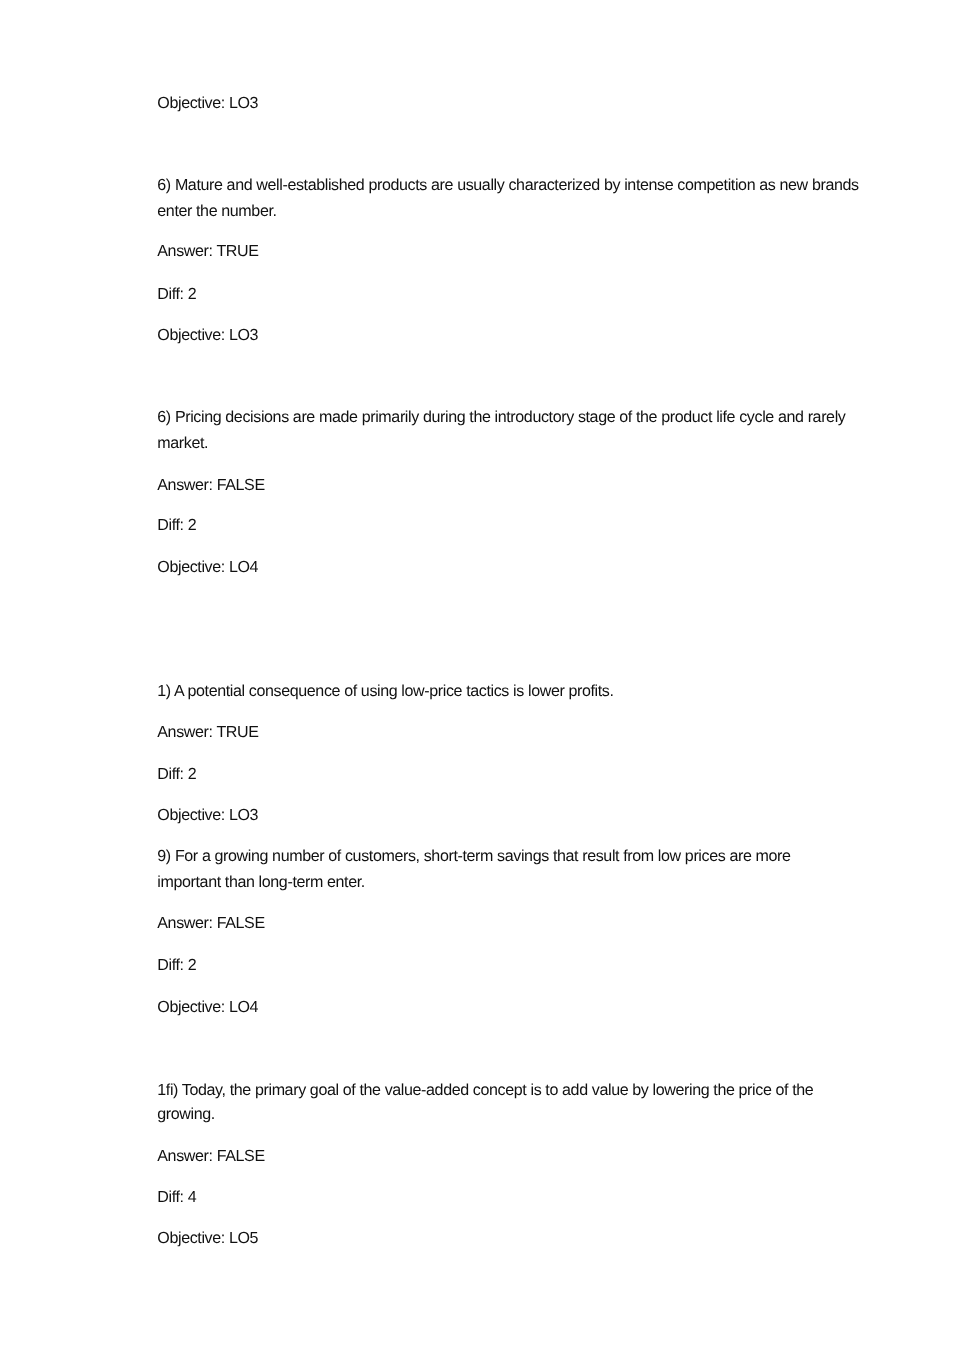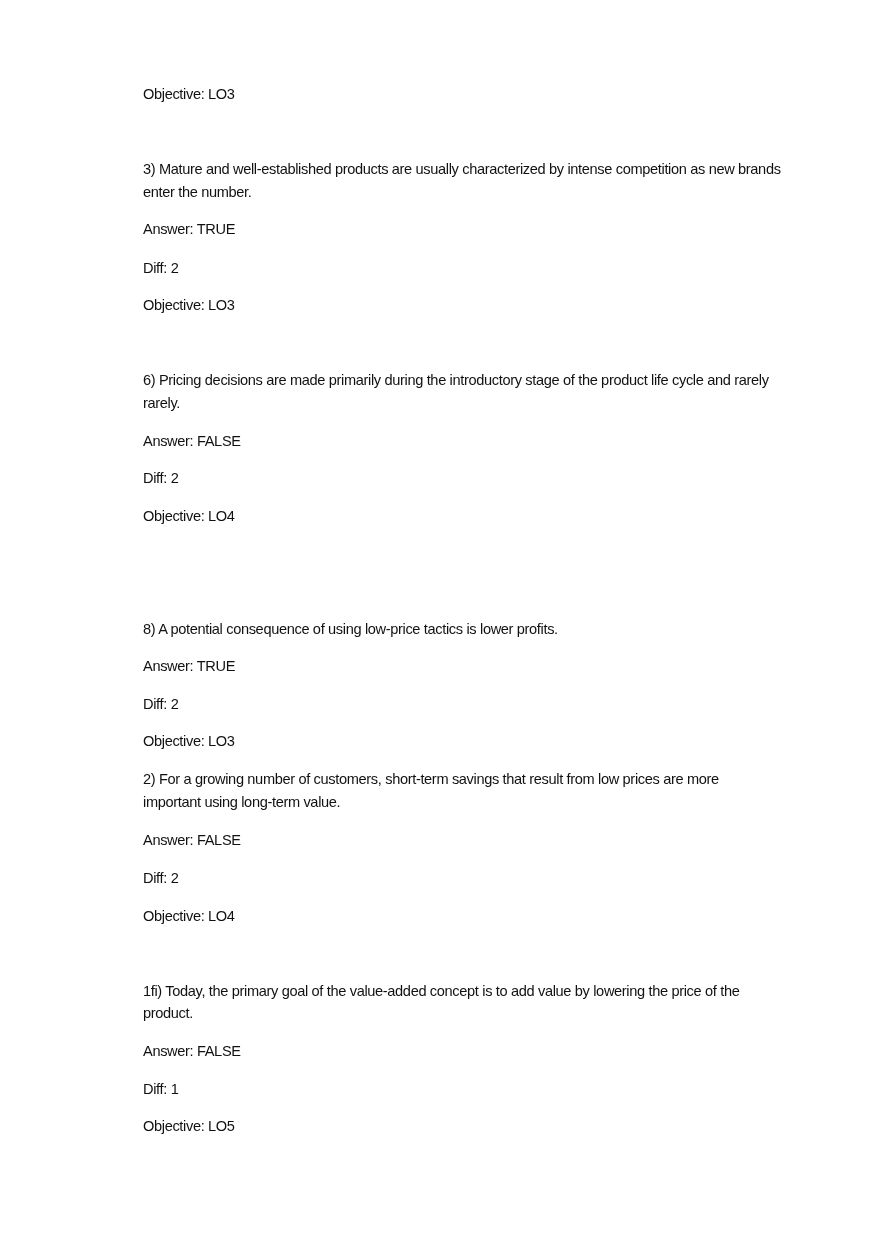--- a/index.html
+++ b/index.html
@@ -35,51 +35,51 @@
     }
   </style>
 </head>
 <body>
 
 <div class="page">
 
   <div class="line" style="top:83px">Objective:  LO3</div>
 
   <div>
-    <div class="line" style="top:158px">3) Mature and well-established products are usually characterized by intense competition as new brands</div>
+    <div class="line" style="top:158px">6) Mature and well-established products are usually characterized by intense competition as new brands</div>
     <div class="line" style="top:181px">enter the number.</div>
     <div class="line" style="top:218px">Answer:  TRUE</div>
     <div class="line" style="top:257px">Diff: 2</div>
     <div class="line" style="top:294px">Objective:  LO3</div>
   </div>
 
   <div>
     <div class="line" style="top:369px">6) Pricing decisions are made primarily during the introductory stage of the product life cycle and rarely</div>
-    <div class="line" style="top:392px">rarely.</div>
+    <div class="line" style="top:392px">market.</div>
     <div class="line" style="top:430px">Answer:  FALSE</div>
     <div class="line" style="top:467px">Diff: 2</div>
     <div class="line" style="top:505px">Objective:  LO4</div>
   </div>
 
   <div>
-    <div class="line" style="top:618px">8) A potential consequence of using low-price tactics is lower profits.</div>
+    <div class="line" style="top:618px">1) A potential consequence of using low-price tactics is lower profits.</div>
     <div class="line" style="top:655px">Answer:  TRUE</div>
     <div class="line" style="top:693px">Diff: 2</div>
     <div class="line" style="top:730px">Objective:  LO3</div>
   </div>
 
   <div>
-    <div class="line" style="top:768px">2) For a growing number of customers, short-term savings that result from low prices are more</div>
-    <div class="line" style="top:791px">important using long-term value.</div>
+    <div class="line" style="top:768px">9) For a growing number of customers, short-term savings that result from low prices are more</div>
+    <div class="line" style="top:791px">important than long-term enter.</div>
     <div class="line" style="top:829px">Answer:  FALSE</div>
     <div class="line" style="top:867px">Diff: 2</div>
     <div class="line" style="top:905px">Objective:  LO4</div>
   </div>
 
   <div>
     <div class="line" style="top:980px">1fi) Today, the primary goal of the value-added concept is to add value by lowering the price of the</div>
-    <div class="line" style="top:1002px">product.</div>
+    <div class="line" style="top:1002px">growing.</div>
     <div class="line" style="top:1040px">Answer:  FALSE</div>
-    <div class="line" style="top:1078px">Diff: 1</div>
+    <div class="line" style="top:1078px">Diff: 4</div>
     <div class="line" style="top:1115px">Objective:  LO5</div>
   </div>
 
 </div>
 
 </body></html>

